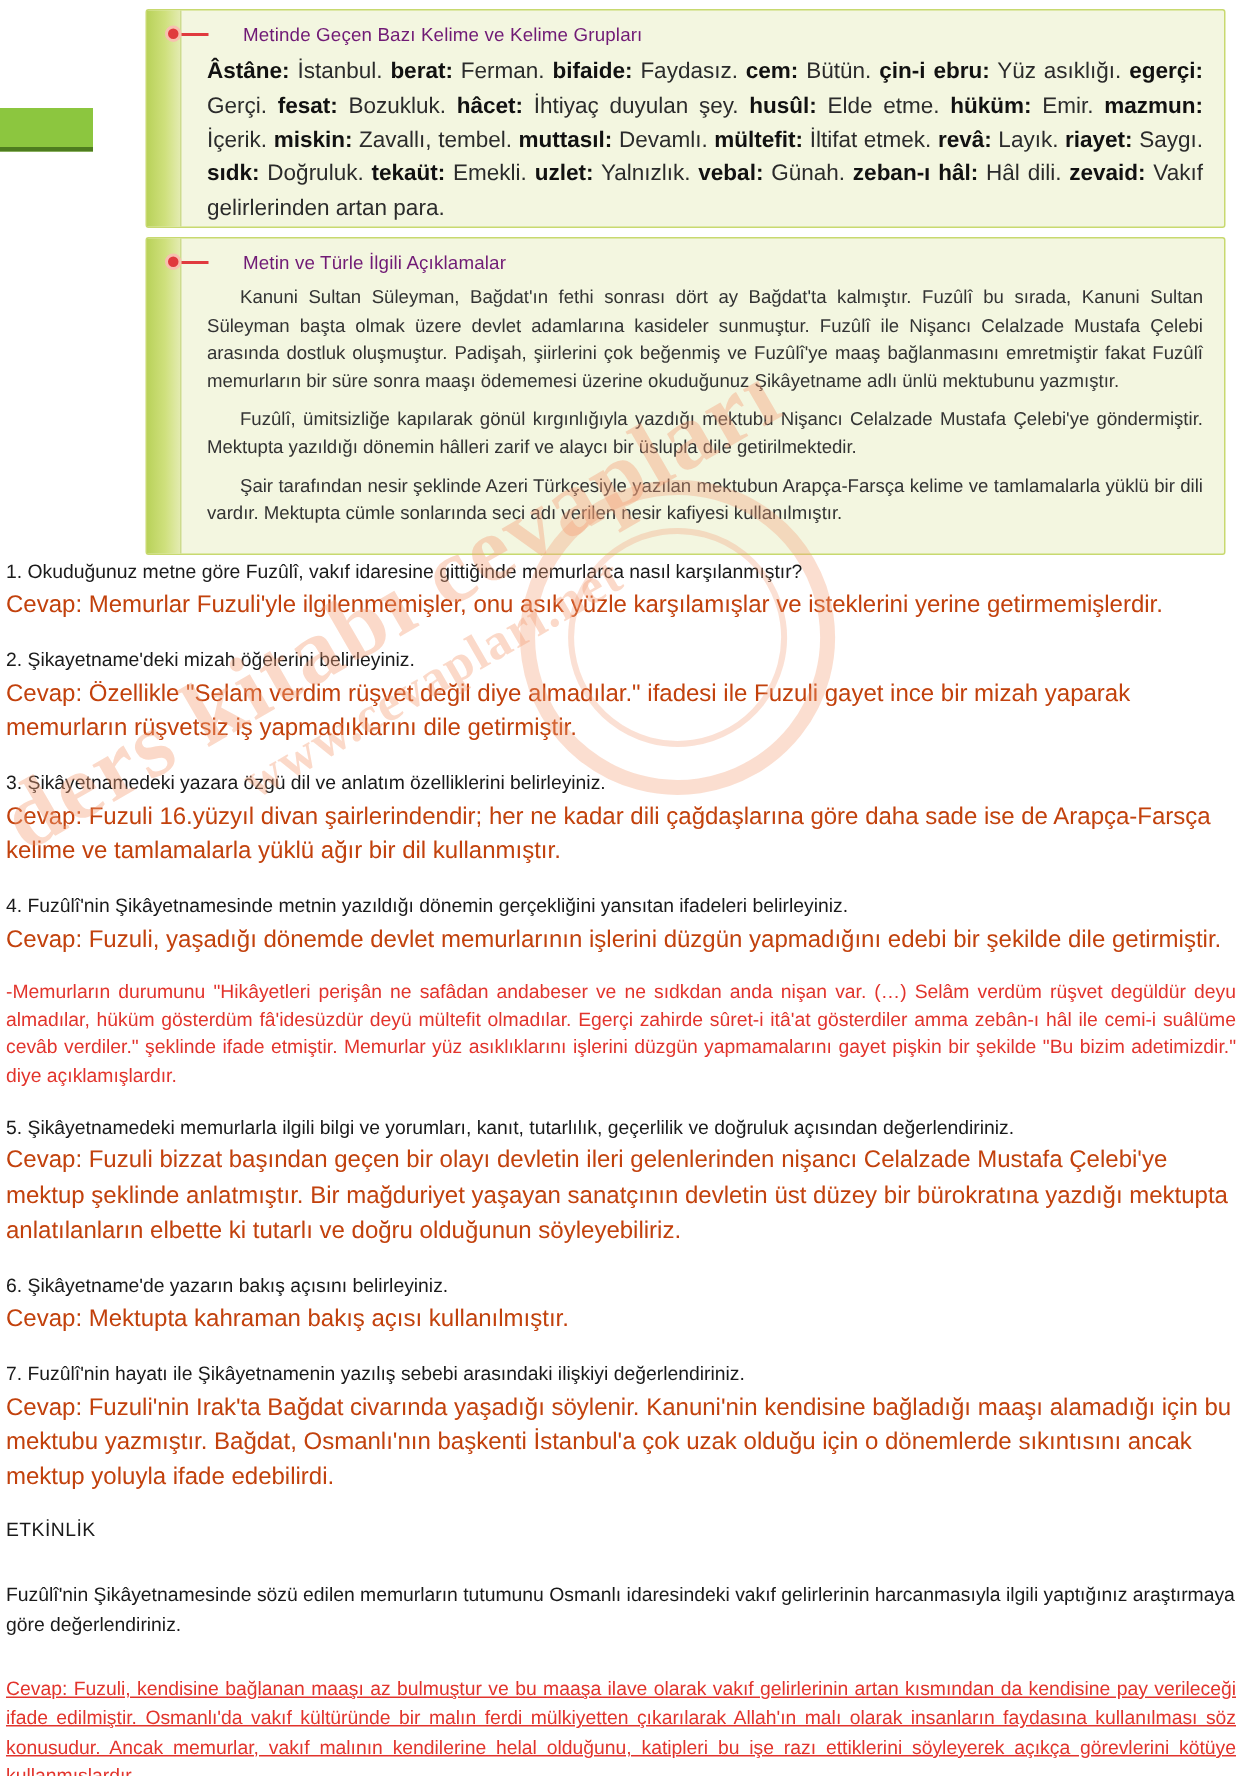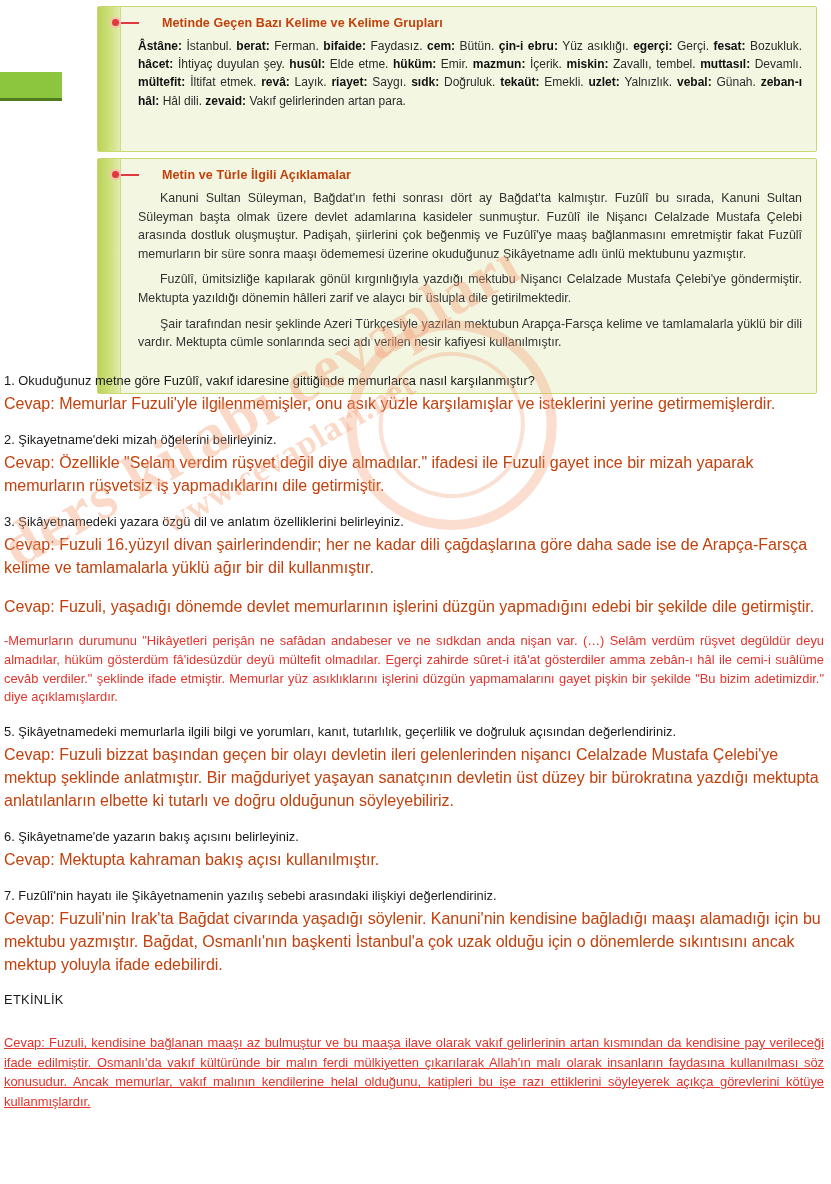--- a/index.html
+++ b/index.html
@@ -49,22 +49,22 @@
     width: 22px;
     background: linear-gradient(to right, #b9d25a 0%, #cfe07d 55%, #e3ebb0 100%);
     border-right: 1px solid #cddb8e;
   }
   .box .body {
     position: relative;
     margin-left: 22px;
     padding: 9px 14px 11px 18px;
   }
   .box-title {
-    color: #c2410c;
-    font-weight: bold;
+    color: #701a75;
+    font-weight: normal;
     font-size: 12.5px;
     margin: 0 0 7px 24px;
     letter-spacing: 0.1px;
   }
   .bullet {
     position: absolute;
     left: 12px;
     top: 10px;
     width: 11px;
     height: 11px;
@@ -78,24 +78,24 @@
     content: "";
     position: absolute;
     left: 9px;
     top: 3px;
     width: 18px;
     height: 2px;
     background: #e03a3e;
   }
 
   #box-kelime { top: 6px; height: 146px; }
-  #box-aciklama { top: 158px; height: 236px; }
+  #box-aciklama { top: 158px; height: 212px; }
 
   .glossary {
-    font-size: 12px;
+    font-size: 15px;
     line-height: 1.52;
     color: #2b2b2b;
     text-align: justify;
   }
   .glossary b { color: #111; }
 
   .para {
     font-size: 12.4px;
     line-height: 1.5;
     color: #333333;
@@ -236,34 +236,36 @@
 
     <p class="q">1. Okuduğunuz metne göre Fuzûlî, vakıf idaresine gittiğinde memurlarca nasıl karşılanmıştır?</p>
     <p class="a">Cevap: Memurlar Fuzuli'yle ilgilenmemişler, onu asık yüzle karşılamışlar ve isteklerini yerine getirmemişlerdir.</p>
 
     <p class="q">2. Şikayetname'deki mizah öğelerini belirleyiniz.</p>
     <p class="a">Cevap: Özellikle "Selam verdim rüşvet değil diye almadılar." ifadesi ile Fuzuli gayet ince bir mizah yaparak memurların rüşvetsiz iş yapmadıklarını dile getirmiştir.</p>
 
     <p class="q">3. Şikâyetnamedeki yazara özgü dil ve anlatım özelliklerini belirleyiniz.</p>
     <p class="a">Cevap: Fuzuli 16.yüzyıl divan şairlerindendir; her ne kadar dili çağdaşlarına göre daha sade ise de Arapça-Farsça kelime ve tamlamalarla yüklü ağır bir dil kullanmıştır.</p>
 
+    <p class="q">4. Fuzûlî'nin Şikâyetnamesinde metnin yazıldığı dönemin gerçekliğini yansıtan ifadeleri belirleyiniz.</p>
     <p class="a tight">Cevap: Fuzuli, yaşadığı dönemde devlet memurlarının işlerini düzgün yapmadığını edebi bir şekilde dile getirmiştir.</p>
 
     <p class="blk">-Memurların durumunu "Hikâyetleri perişân ne safâdan andabeser ve ne sıdkdan anda nişan var. (…) Selâm verdüm rüşvet degüldür deyu almadılar, hüküm gösterdüm fâ'idesüzdür deyü mültefit olmadılar. Egerçi zahirde sûret-i itâ'at gösterdiler amma zebân-ı hâl ile cemi-i suâlüme cevâb verdiler." şeklinde ifade etmiştir. Memurlar yüz asıklıklarını işlerini düzgün yapmamalarını gayet pişkin bir şekilde "Bu bizim adetimizdir." diye açıklamışlardır.</p>
 
     <p class="q">5. Şikâyetnamedeki memurlarla ilgili bilgi ve yorumları, kanıt, tutarlılık, geçerlilik ve doğruluk açısından değerlendiriniz.</p>
     <p class="a">Cevap: Fuzuli bizzat başından geçen bir olayı devletin ileri gelenlerinden nişancı Celalzade Mustafa Çelebi'ye mektup şeklinde anlatmıştır. Bir mağduriyet yaşayan sanatçının devletin üst düzey bir bürokratına yazdığı mektupta anlatılanların elbette ki tutarlı ve doğru olduğunun söyleyebiliriz.</p>
 
     <p class="q">6. Şikâyetname'de yazarın bakış açısını belirleyiniz.</p>
     <p class="a">Cevap: Mektupta kahraman bakış açısı kullanılmıştır.</p>
 
     <p class="q">7. Fuzûlî'nin hayatı ile Şikâyetnamenin yazılış sebebi arasındaki ilişkiyi değerlendiriniz.</p>
     <p class="a">Cevap: Fuzuli'nin Irak'ta Bağdat civarında yaşadığı söylenir. Kanuni'nin kendisine bağladığı maaşı alamadığı için bu mektubu yazmıştır. Bağdat, Osmanlı'nın başkenti İstanbul'a çok uzak olduğu için o dönemlerde sıkıntısını ancak mektup yoluyla ifade edebilirdi.</p>
 
     <p class="etkinlik">ETKİNLİK</p>
+    <p class="etk-q">Fuzûlî'nin Şikâyetnamesinde sözü edilen memurların tutumunu Osmanlı idaresindeki vakıf gelirlerinin harcanmasıyla ilgili yaptığınız araştırmaya göre değerlendiriniz.</p>
     <p class="etk-a">Cevap: Fuzuli, kendisine bağlanan maaşı az bulmuştur ve bu maaşa ilave olarak vakıf gelirlerinin artan kısmından da kendisine pay verileceği ifade edilmiştir. Osmanlı'da vakıf kültüründe bir malın ferdi mülkiyetten çıkarılarak Allah'ın malı olarak insanların faydasına kullanılması söz konusudur. Ancak memurlar, vakıf malının kendilerine helal olduğunu, katipleri bu işe razı ettiklerini söyleyerek açıkça görevlerini kötüye kullanmışlardır.</p>
   </div>
 
   <div class="watermark">
     <div class="wm-circle">
       <div class="wm-inner"></div>
     </div>
     <div class="wm-text">ders kitabı cevapları</div>
     <div class="wm-sub">www.cevaplari.net</div>
   </div>

